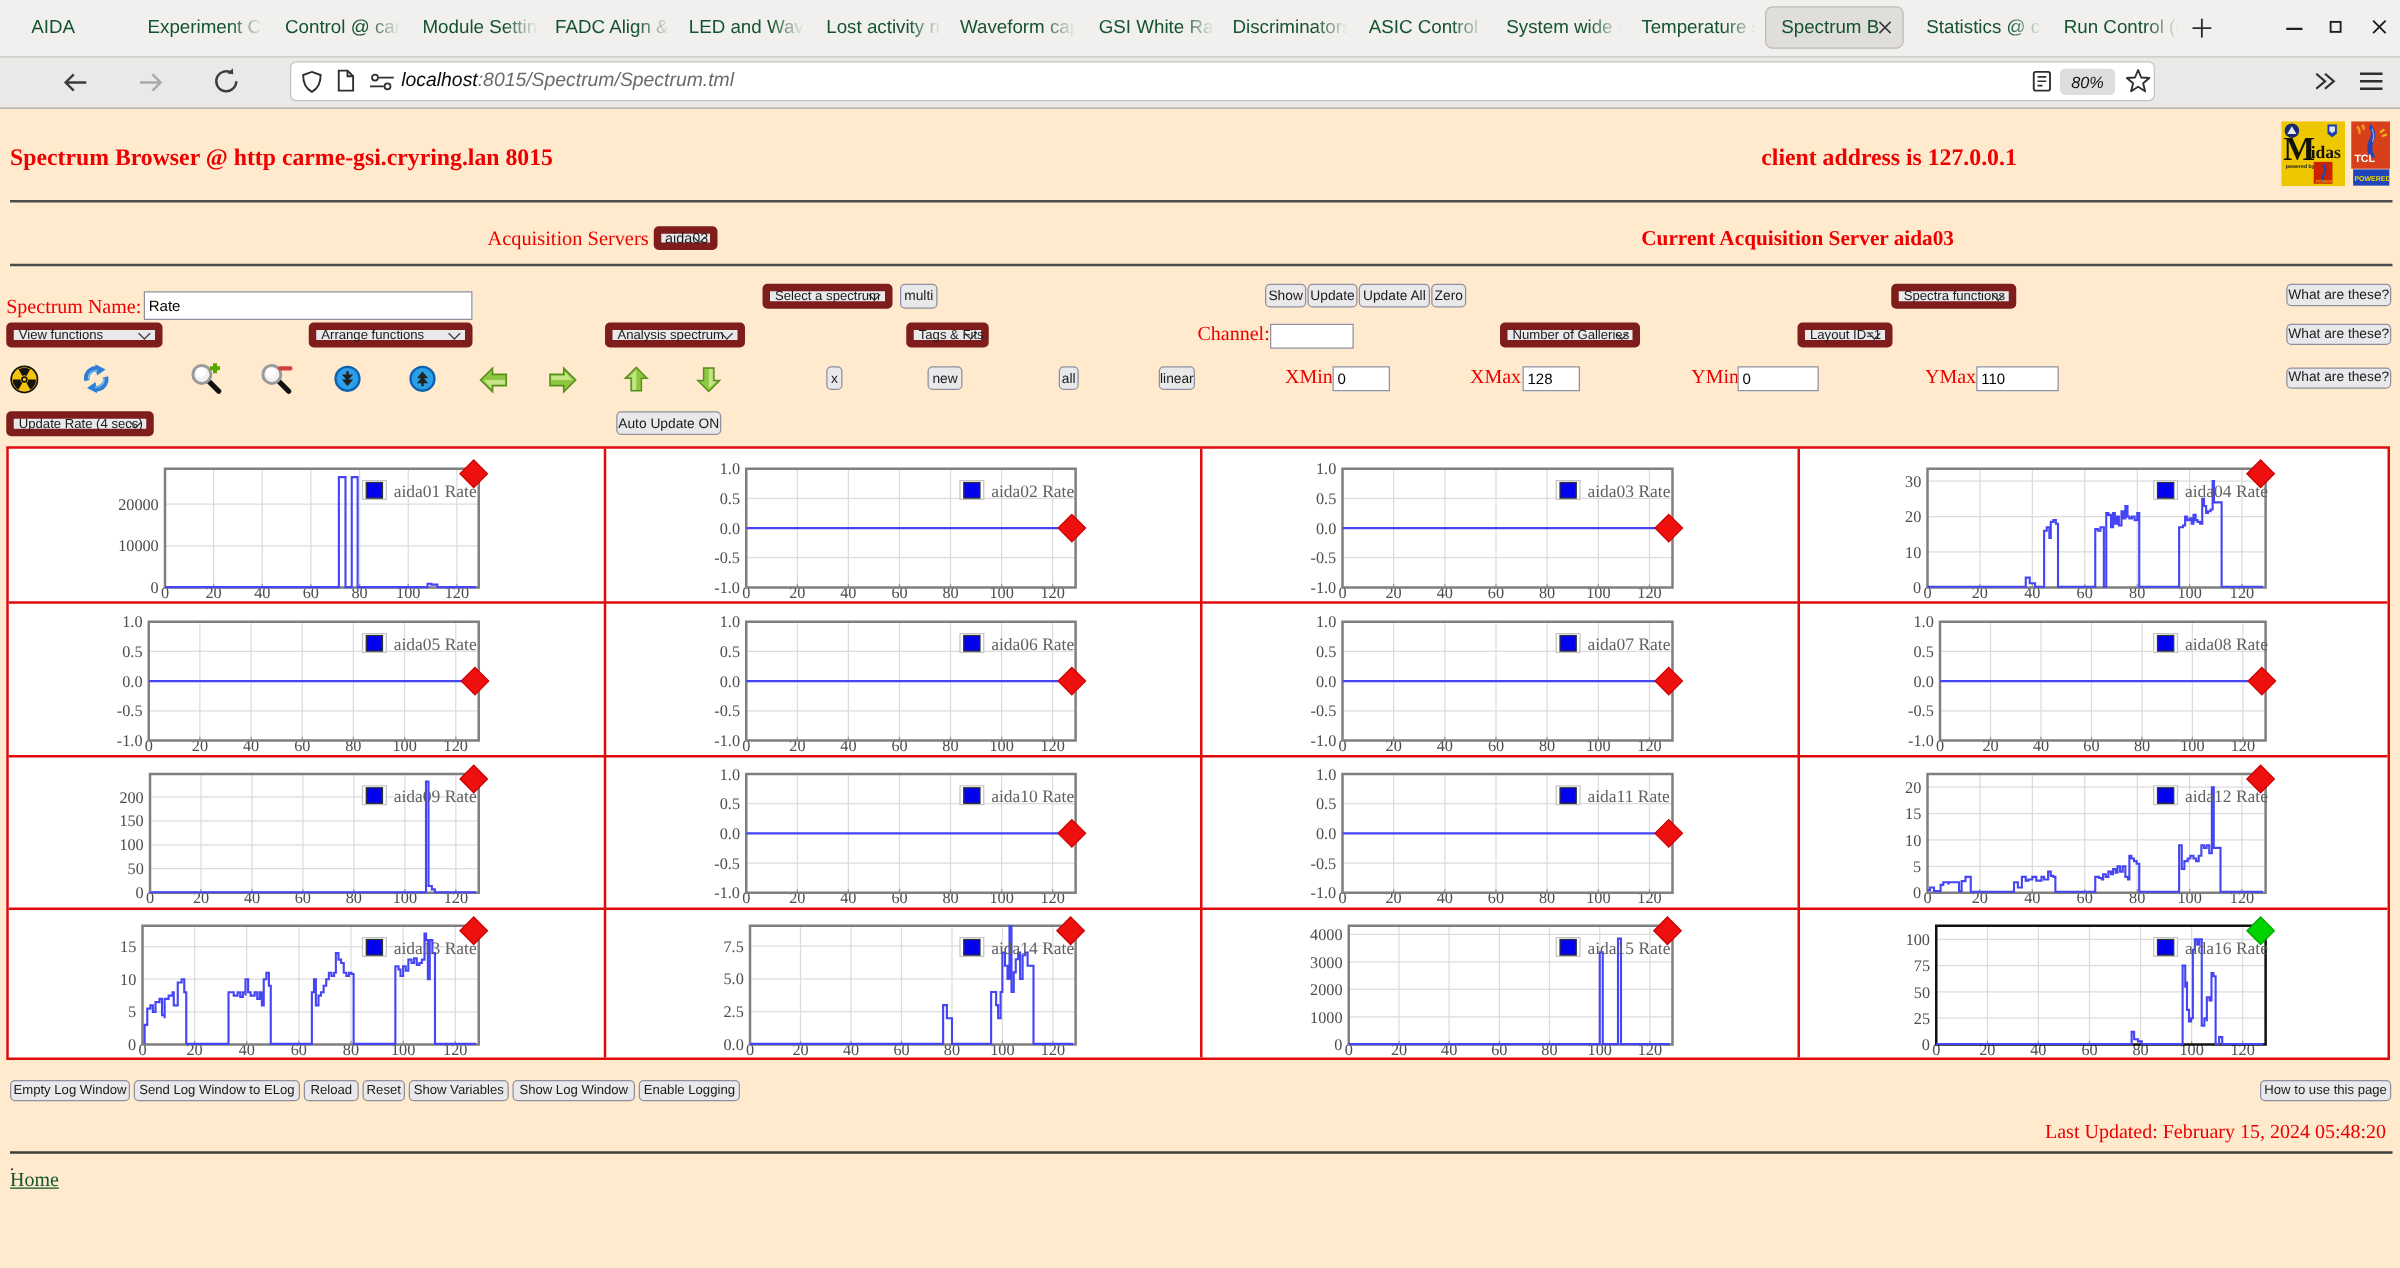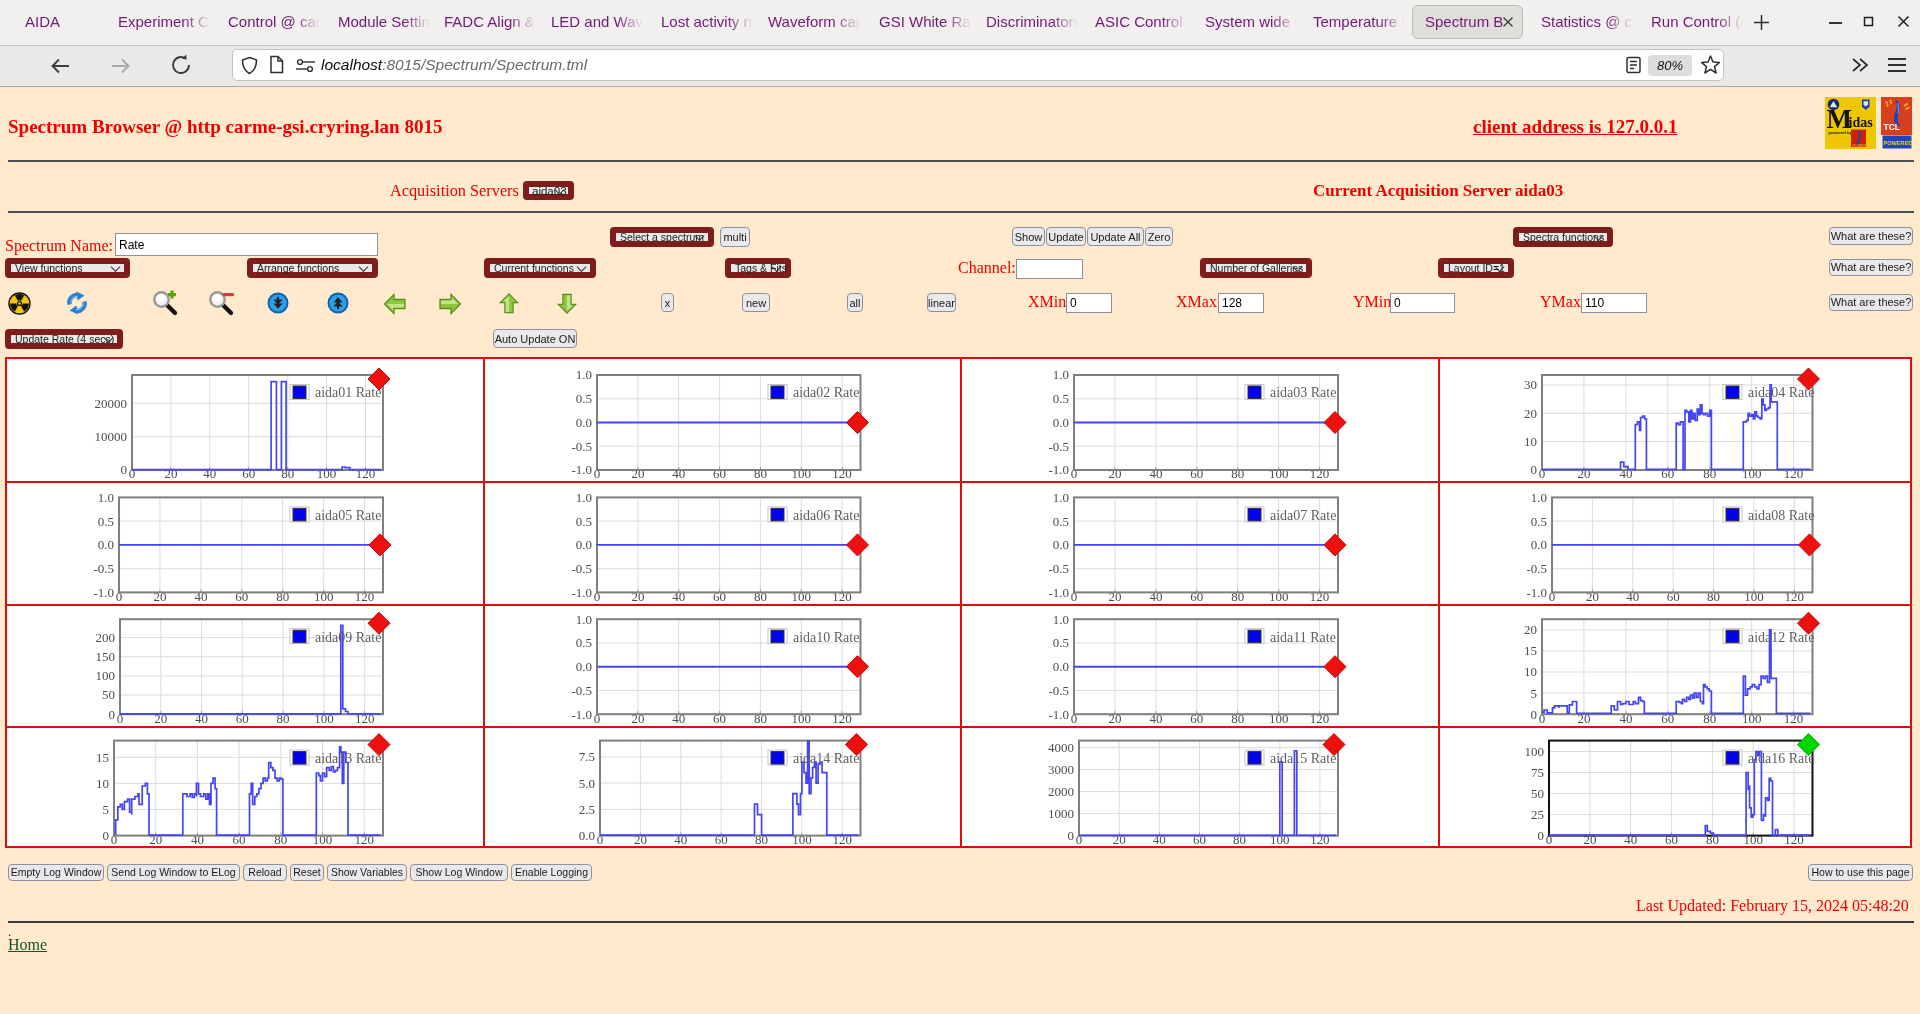--- a/index.html
+++ b/index.html
@@ -1,20 +1,20 @@
 <!DOCTYPE html>
 <html><head><meta charset="utf-8">
 <style>
 html,body{margin:0;padding:0;}
 body{width:1920px;height:1014px;overflow:hidden;position:relative;background:#ffeacd;
  font-family:"Liberation Serif",serif;}
 .abs{position:absolute;}
 .sans{font-family:"Liberation Sans",sans-serif;font-style:italic;}
 .tabtitle{position:absolute;top:13px;height:19px;width:97px;overflow:hidden;white-space:nowrap;
- font-family:"Liberation Sans",sans-serif;font-size:15px;color:#701a75;
+ font-family:"Liberation Sans",sans-serif;font-size:15px;color:#14532d;
  -webkit-mask-image:linear-gradient(to right,#000 68%,transparent 95%);
  mask-image:linear-gradient(to right,#000 68%,transparent 95%);}
 .btn{position:absolute;box-sizing:border-box;background:#e9e9ec;border:1px solid #8f8f9d;
  border-radius:4px;font-family:"Liberation Sans",sans-serif;font-size:11px;color:#1a1a1a;
  display:flex;align-items:center;justify-content:center;padding:0 3px;white-space:nowrap;}
 .sel{position:absolute;box-sizing:border-box;background:#e9e9ec;border:6px solid #7f1d1d;
  border-radius:4px;font-family:"Liberation Sans",sans-serif;font-size:10.5px;color:#1a1a1a;
  display:flex;align-items:center;padding:0 16px 0 4px;white-space:nowrap;text-align:right;}
 .sel:after{content:"";position:absolute;right:5px;top:50%;width:6px;height:6px;border-right:1.5px solid #333;border-bottom:1.5px solid #333;
  transform:translateY(-65%) rotate(45deg);}
@@ -91,21 +91,21 @@
 <svg class="abs" style="left:1700px;top:54px" width="21" height="21">
     <path d="M10.5 2 L13 8 L19.5 8.4 L14.5 12.6 L16.1 19 L10.5 15.4 L4.9 19 L6.5 12.6 L1.5 8.4 L8 8 Z" fill="none" stroke="#2f2f2f" stroke-width="1.5" stroke-linejoin="round"></path>
   </svg>
 <svg class="abs" style="left:1849px;top:56px" width="22" height="18">
     <path d="M4 3 L11 9 L4 15 M11 3 L18 9 L11 15" stroke="#2f2f2f" stroke-width="1.8" fill="none"></path>
   </svg>
 <svg class="abs" style="left:1886px;top:57px" width="22" height="16">
     <path d="M2 2 H20 M2 8 H20 M2 14 H20" stroke="#2f2f2f" stroke-width="1.9"></path>
   </svg>
 <div class="redlab" style="left:8px;top:116px;font-size:19px;font-weight:bold;">Spectrum Browser @ http carme-gsi.cryring.lan 8015</div>
-<div class="redlab" style="left:1473px;top:116px;font-size:19px;font-weight:bold;text-decoration:underline;">client address is 127.0.0.1</div>
+<div class="redlab" style="left:1409px;top:116px;font-size:19px;font-weight:bold;">client address is 127.0.0.1</div>
 <svg class="abs" style="left:1825px;top:97px" width="88" height="52" viewBox="0 0 88 52">
 <rect x="0" y="0" width="51" height="52" fill="#efc700"></rect>
 <circle cx="8.5" cy="7.5" r="5.8" fill="#1a2a6e"></circle>
 <path d="M8.5 4 L12.2 10.2 L4.8 10.2 Z" fill="#e8e8f0"></path>
 <path d="M37 2.5 h7.5 v7.5 l-3.75 2.8 L37 10 Z" fill="#1a3fae"></path>
 <path d="M38.5 4.2 h4.5 v3.6 l-2.25 1.7 -2.25-1.7 Z" fill="#dfe5f2"></path>
 <text x="1.5" y="31" font-family="Liberation Serif,serif" font-size="27" font-weight="bold" fill="#141200">M</text>
 <text x="23.5" y="29.5" font-family="Liberation Serif,serif" font-size="14" font-weight="bold" fill="#141200">idas</text>
 <text x="3.5" y="37" font-family="Liberation Sans,sans-serif" font-size="4.2" font-weight="bold" fill="#222">powered by</text>
 <rect x="26" y="32.5" width="15" height="17.5" fill="#cc2200"></rect>
@@ -132,21 +132,21 @@
 <div class="sel" style="left:610px;top:227px;width:104px;height:20px;">Select a spectrum</div>
 <div class="btn" style="left:720px;top:227px;width:30px;height:20px;">multi</div>
 <div class="btn" style="left:1012px;top:227px;width:33px;height:19px;">Show</div>
 <div class="btn" style="left:1046px;top:227px;width:40px;height:19px;">Update</div>
 <div class="btn" style="left:1087px;top:227px;width:57px;height:19px;">Update All</div>
 <div class="btn" style="left:1145px;top:227px;width:28px;height:19px;">Zero</div>
 <div class="sel" style="left:1513px;top:227px;width:100px;height:20px;">Spectra functions</div>
 <div class="btn" style="left:1829px;top:227px;width:84px;height:17.5px;">What are these?</div>
 <div class="sel" style="left:5px;top:258px;width:125px;height:20px;">View functions</div>
 <div class="sel" style="left:247px;top:258px;width:131px;height:20px;">Arrange functions</div>
-<div class="sel" style="left:484px;top:258px;width:112px;height:20px;">Current functions</div>
+<div class="sel" style="left:484px;top:258px;width:112px;height:20px;">Analysis spectrum</div>
 <div class="sel" style="left:725px;top:258px;width:66px;height:20px;">Tags &amp; Fits</div>
 <div class="redlab" style="left:958px;top:258.5px;font-size:16px;">Channel:</div>
 <div class="inp" style="left:1016px;top:259px;width:67px;height:20px;"></div>
 <div class="sel" style="left:1200px;top:258px;width:112px;height:20px;">Number of Galleries</div>
 <div class="sel" style="left:1438px;top:258px;width:76px;height:20px;">Layout ID=1</div>
 <div class="btn" style="left:1829px;top:258.5px;width:84px;height:17.5px;">What are these?</div>
 <svg class="abs" style="left:8px;top:292px" width="23" height="23" viewBox="0 0 23 23">
 <circle cx="11.5" cy="11.5" r="11.2" fill="#151310"></circle>
 <circle cx="11.5" cy="11.5" r="9.8" fill="#f2c40c"></circle>
 <path d="M13.10 8.73 L16.15 3.45 A9.3 9.3 0 0 0 6.85 3.45 L9.90 8.73 A3.2 3.2 0 0 1 13.10 8.73 Z M8.30 11.50 L2.20 11.50 A9.3 9.3 0 0 0 6.85 19.55 L9.90 14.27 A3.2 3.2 0 0 1 8.30 11.50 Z M13.10 14.27 L16.15 19.55 A9.3 9.3 0 0 0 20.80 11.50 L14.70 11.50 A3.2 3.2 0 0 1 13.10 14.27 Z" fill="#151310"></path>

